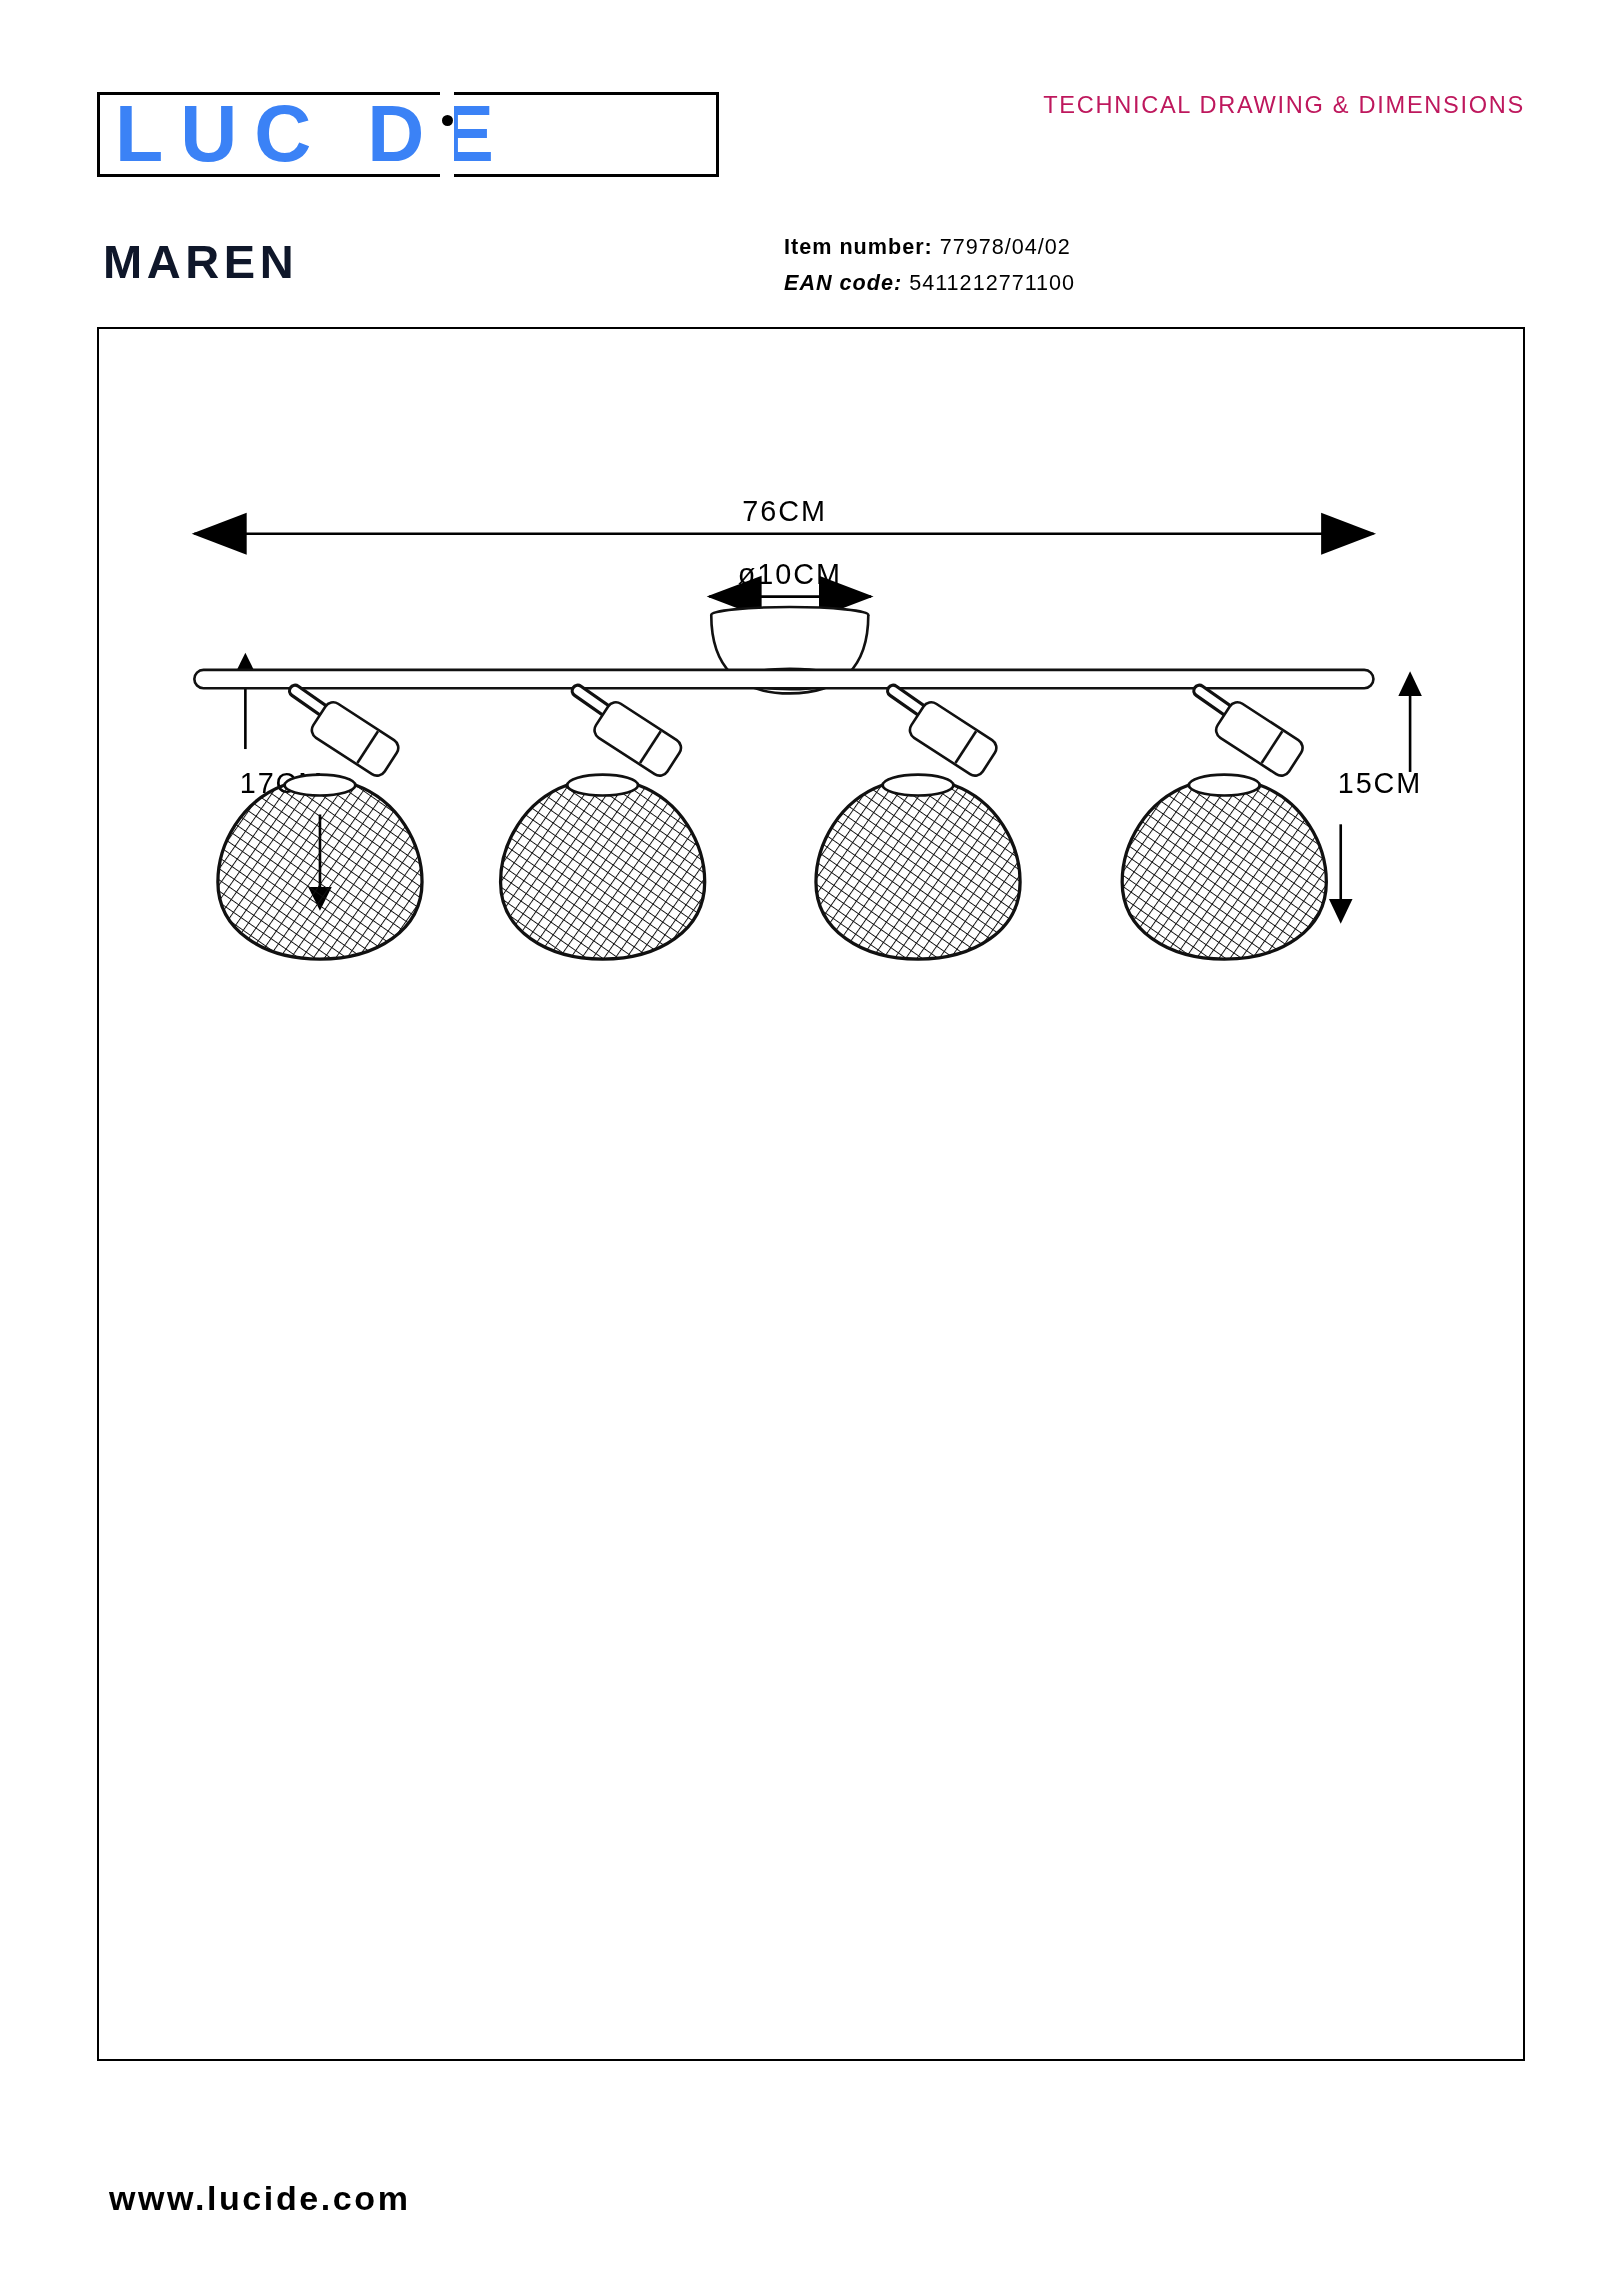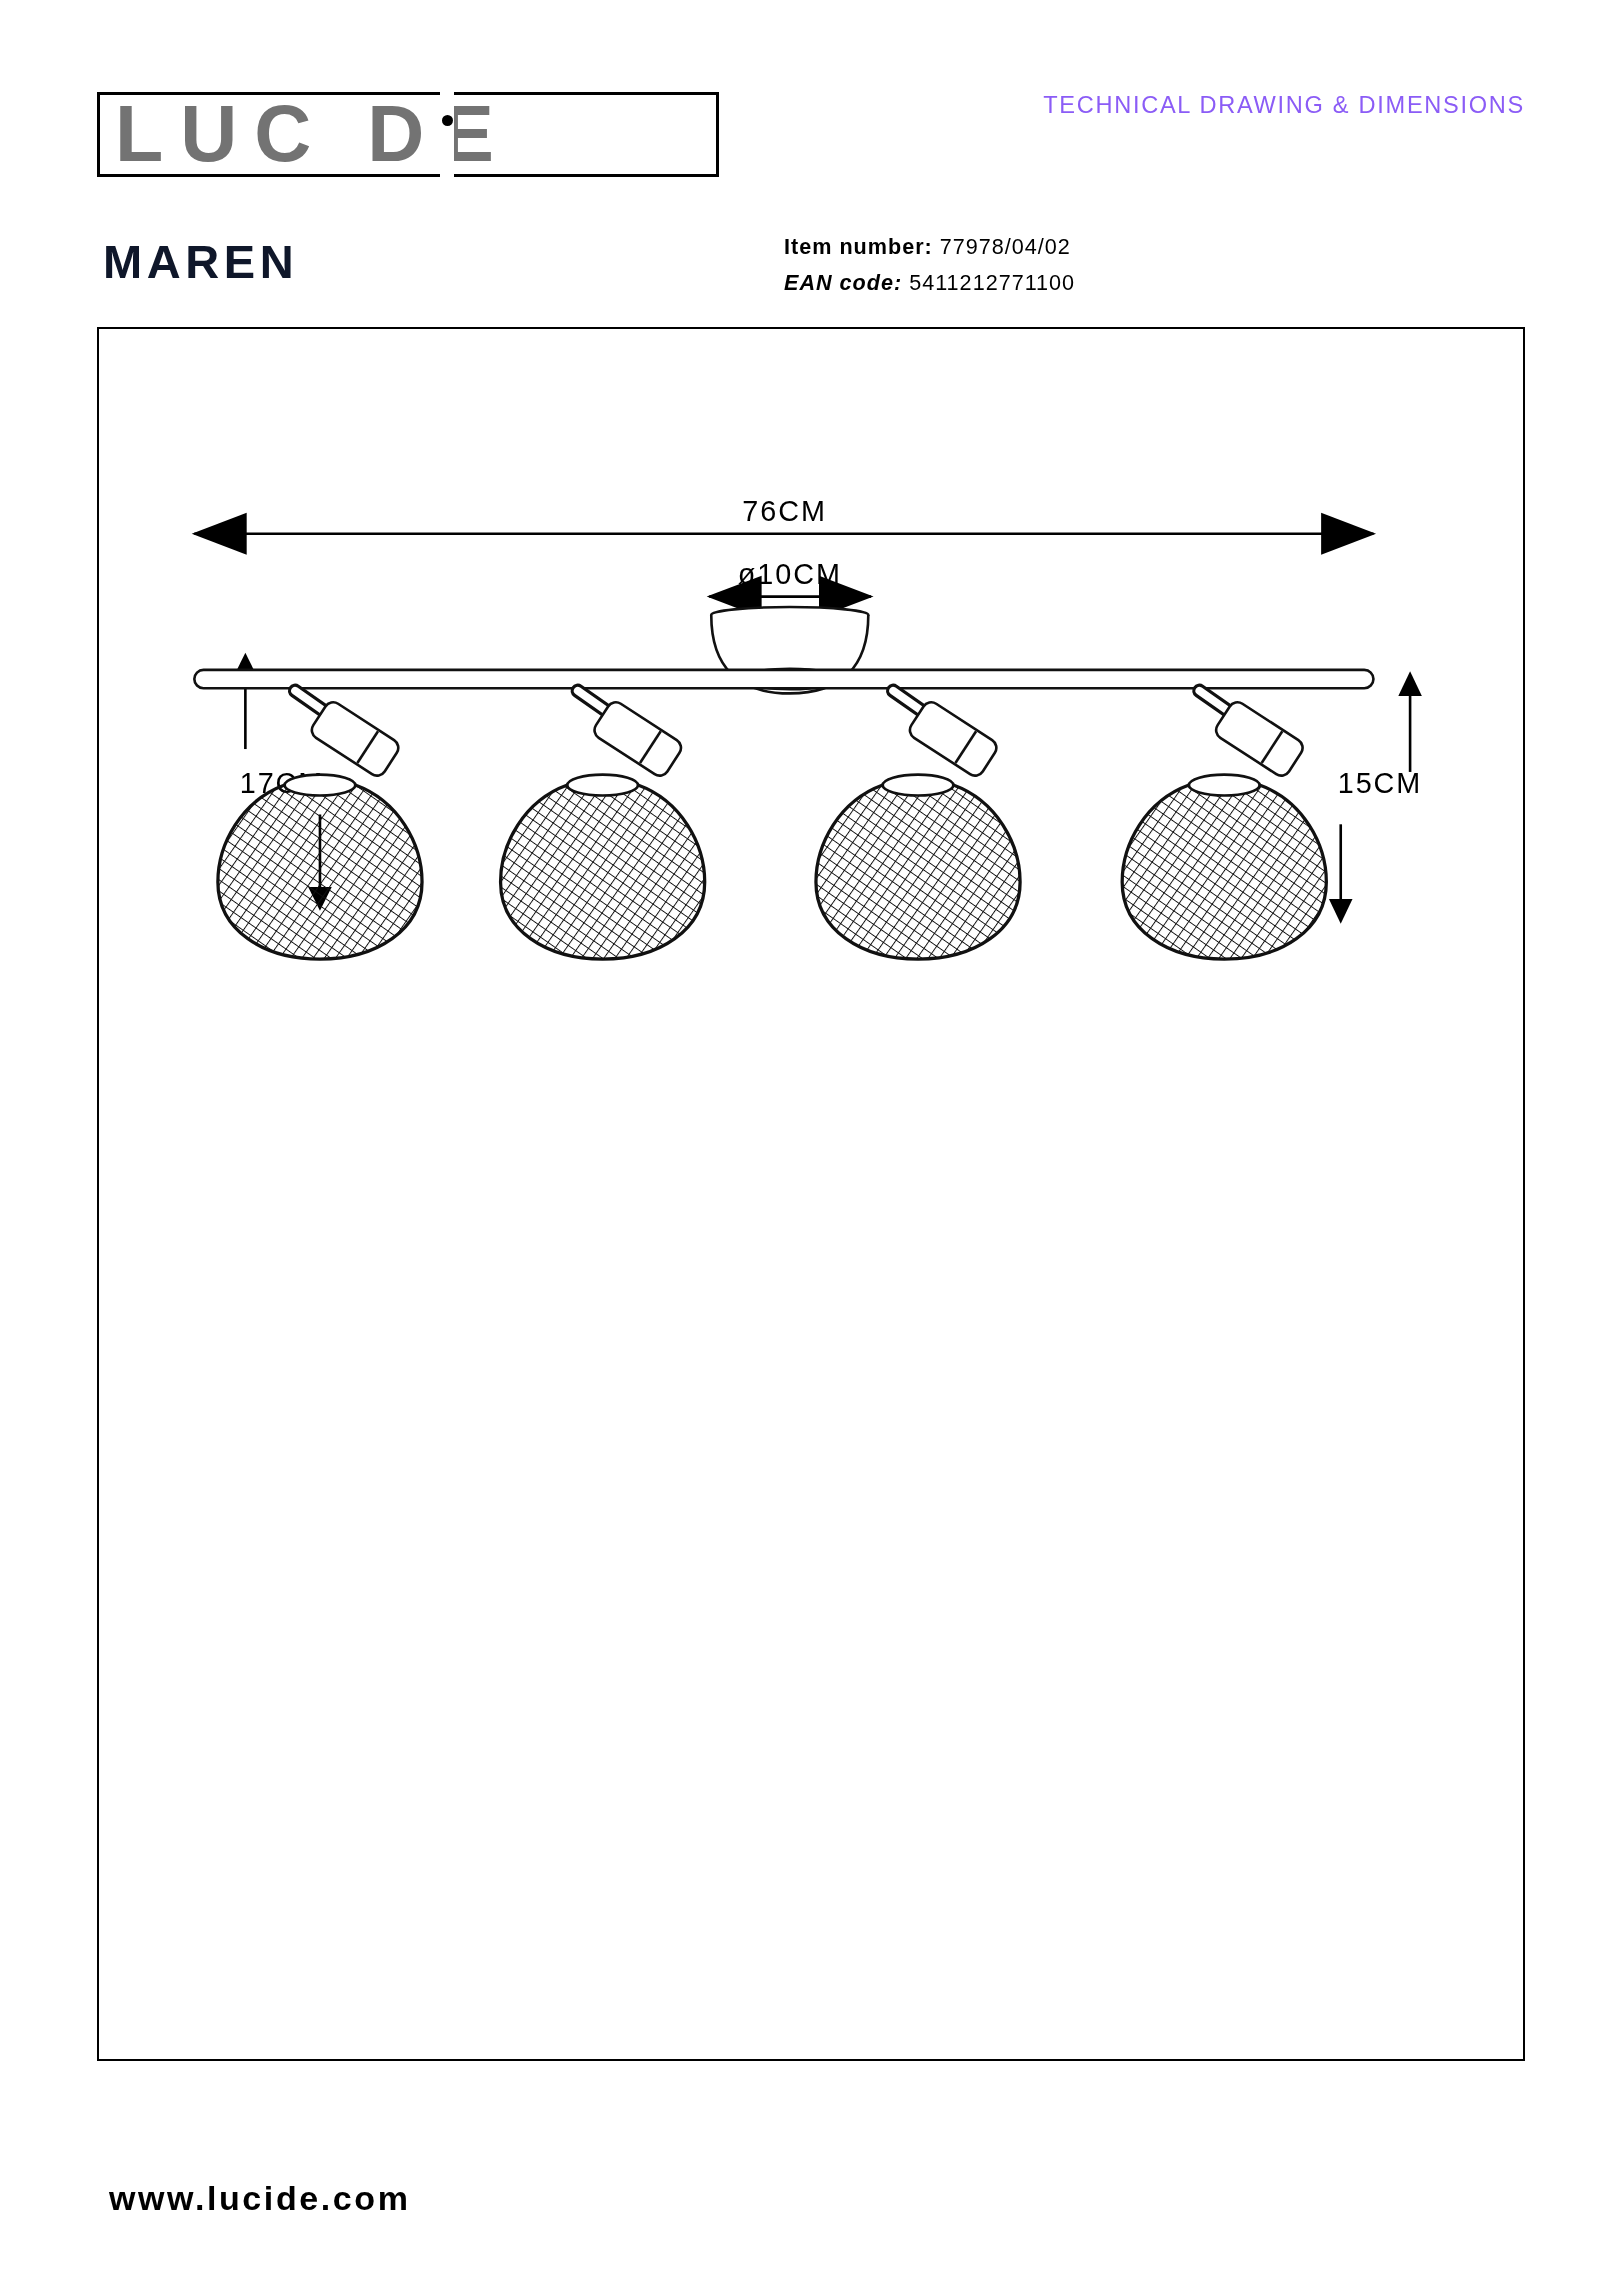--- a/index.html
+++ b/index.html
@@ -36,21 +36,21 @@
   .logo-text {
     position: absolute;
     left: 115px;
     top: 90px;
     width: 589px;
     height: 88px;
     font-size: 79px;
     font-weight: 700;
     letter-spacing: 17px;
     line-height: 88px;
-    color: #737373;
+    color: #3b82f6;
     white-space: nowrap;
   }
   
   .logo-notch {
     position: absolute;
     left: 440px;
     top: 88px;
     width: 14.4px;
     height: 93px;
     background: #ffffff;
@@ -64,21 +64,21 @@
     background: #000;
     border-radius: 50%;
   }
 
   .header-right {
     position: absolute;
     right: 98px;
     top: 92px;
     font-size: 23.6px;
     letter-spacing: 1.7px;
-    color: #8b5cf6;
+    color: #be185d;
     white-space: nowrap;
   }
 
   .product-name {
     position: absolute;
     left: 103px;
     top: 234px;
     font-size: 47px;
     font-weight: 700;
     letter-spacing: 4.6px;

